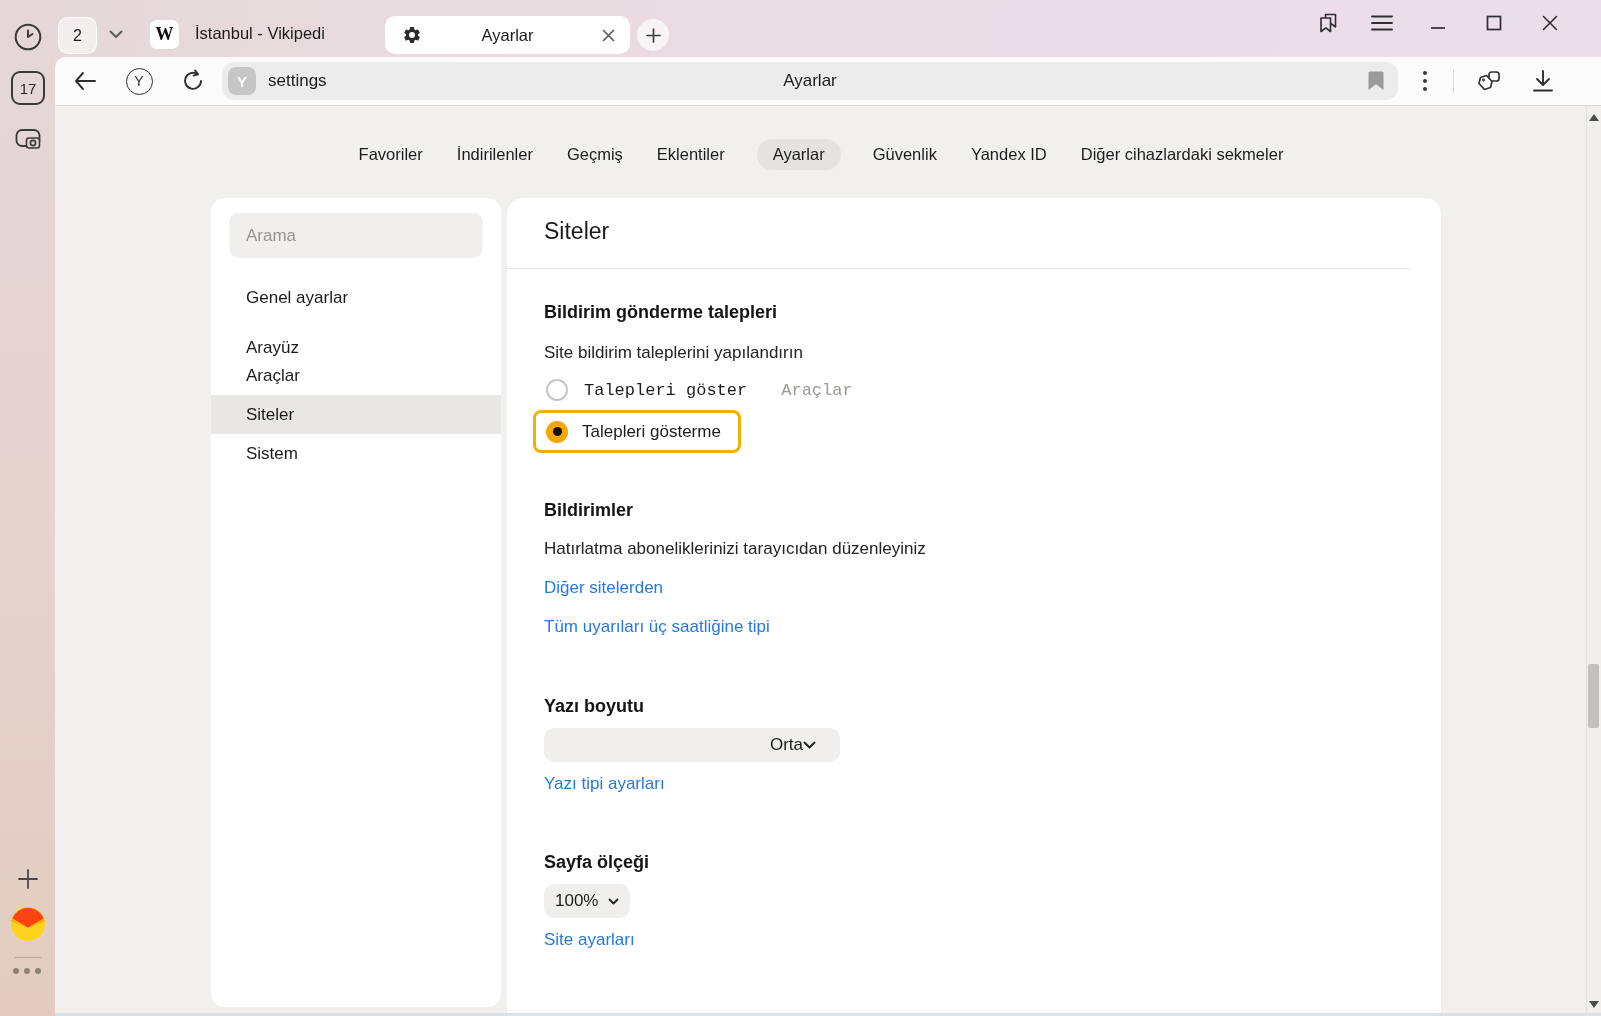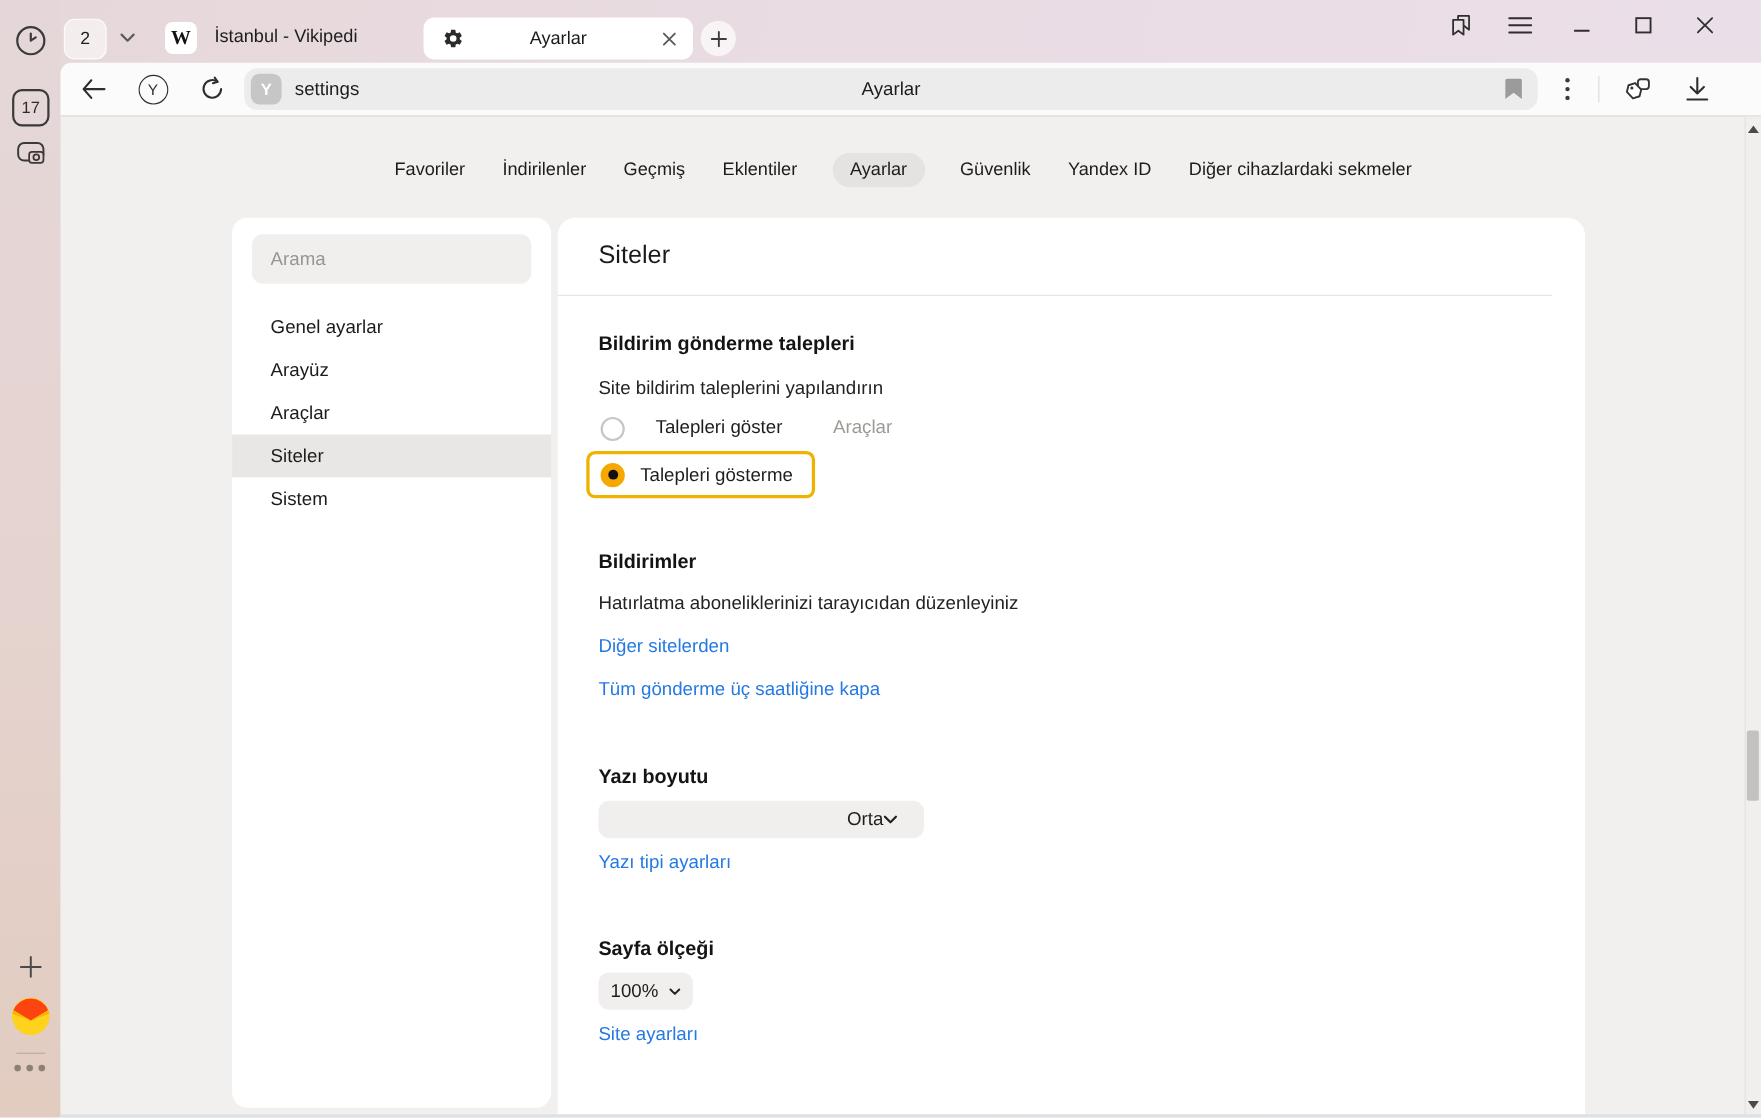--- a/index.html
+++ b/index.html
@@ -64,21 +64,21 @@
   .side-item{position:absolute;left:0;width:100%;height:39px;display:flex;align-items:center;padding-left:35px;box-sizing:border-box;font-size:17px;color:#1b1b1b;}
   .side-item.active{background:#e9e7e5;}
   
   #main-card{left:452px;top:92px;width:934px;bottom:3px;background:#fff;border-radius:16px 16px 0 0;}
   #main-card .pad{position:absolute;left:37px;}
   #page-heading{top:20px;font-size:23px;color:#1b1b1b;}
   #main-divider{position:absolute;left:0;right:30px;top:70px;height:1px;background:#e7e5e4;}
   .sec-h{font-size:18px;font-weight:bold;color:#141414;}
   .sec-d{font-size:17px;color:#232323;}
   .link{font-size:17px;color:#2579e2;cursor:pointer;}
-  .radio-row{display:flex;align-items:flex-start;gap:28px;}
+  .radio-row{display:flex;align-items:center;gap:16px;font-family:Liberation Mono, monospace;}
   .radio{width:22px;height:22px;border-radius:50%;box-sizing:border-box;}
   .radio.off{border:2px solid #c8c6c4;background:#fff;}
   .radio.on{background:#f6a800;display:flex;align-items:center;justify-content:center;}
   .radio.on i{width:9px;height:9px;background:#111;border-radius:50%;}
   #highlight-box{position:absolute;left:26px;top:212px;width:208px;height:43px;border:3px solid #eeb300;border-radius:8px;
     box-sizing:border-box;display:flex;align-items:center;gap:14px;padding-left:10px;}
   .opt-label{font-size:17px;color:#1d1d1d;white-space:nowrap;}
   .opt-badge{font-size:17px;color:#9d9a96;margin-left:18px;}
   .select{position:absolute;background:#f0efee;border-radius:10px;height:34px;display:flex;align-items:center;
     justify-content:space-between;font-size:17px;color:#1d1d1d;box-sizing:border-box;}
@@ -89,21 +89,21 @@
 
 <div id="stage">
 
   <div id="side-rail" class="abs">
     <div class="rail-btn abs" style="top:19px;">
       <svg width="30" height="30" viewBox="0 0 30 30">
         <circle cx="15" cy="15" r="12.3" fill="none" stroke="#3a3a3a" stroke-width="2"></circle>
         <path d="M15 8.5 V15 L19.5 12" fill="none" stroke="#3a3a3a" stroke-width="2" stroke-linecap="round" stroke-linejoin="round"></path>
       </svg>
     </div>
-    <div class="rail-btn abs" style="top:80px;">
+    <div class="rail-btn abs" style="top:70px;">
       <div id="hist-badge">17</div>
     </div>
     <div class="rail-btn abs" style="top:120px;">
       <svg width="30" height="30" viewBox="0 0 30 30">
         <rect x="3.5" y="7" width="23" height="16" rx="5.5" fill="none" stroke="#3a3a3a" stroke-width="1.8"></rect>
         <rect x="13.5" y="15" width="13" height="10" rx="2.5" fill="#e5d3cf" stroke="#3a3a3a" stroke-width="1.6"></rect>
         <circle cx="20" cy="20" r="2.6" fill="none" stroke="#3a3a3a" stroke-width="1.6"></circle>
       </svg>
     </div>
     <div class="rail-btn abs" style="top:861px;">
@@ -246,21 +246,21 @@
       <span class="nav-item">Güvenlik</span>
       <span class="nav-item">Yandex ID</span>
       <span class="nav-item">Diğer cihazlardaki sekmeler</span>
     </div>
 
     <div id="left-card" class="abs">
       <div id="search-box">
         <input type="text" placeholder="Arama" style="">
       </div>
       <div class="side-item" style="top:80px;">Genel ayarlar</div>
-      <div class="side-item" style="top:119px;">Arayüz</div>
+      <div class="side-item" style="top:130px;">Arayüz</div>
       <div class="side-item" style="top:158px;text-align:center;">Araçlar</div>
       <div class="side-item active" style="top:197px;">Siteler</div>
       <div class="side-item" style="top:236px;">Sistem</div>
     </div>
 
     <div id="main-card" class="abs">
       <div class="pad" id="page-heading">Siteler</div>
       <div id="main-divider"></div>
 
       <div class="pad sec-h" style="top:104px;">Bildirim gönderme talepleri</div>
@@ -275,21 +275,21 @@
       <div id="highlight-box">
         <span class="radio on">
             <i></i>
           </span>
         <span class="opt-label">Talepleri gösterme</span>
       </div>
 
       <div class="pad sec-h" style="top:302px;">Bildirimler</div>
       <div class="pad sec-d" style="top:341px;">Hatırlatma aboneliklerinizi tarayıcıdan düzenleyiniz</div>
       <div class="pad link" style="top:380px;">Diğer sitelerden</div>
-      <div class="pad link" style="top:419px;">Tüm gönderme üç saatliğine kapa</div>
+      <div class="pad link" style="top:419px;">Tüm uyarıları üç saatliğine tipi</div>
 
       <div class="pad sec-h" style="top:498px;">Yazı boyutu</div>
       <div class="select" style="left:37px;top:530px;width:296px;padding:0 24px;justify-content:flex-end;">
         <span>Orta</span>
         <svg width="13" height="8" viewBox="0 0 13 8">
           <path d="M1.5 1.5 L6.5 6.5 L11.5 1.5" fill="none" stroke="#222" stroke-width="2" stroke-linecap="round" stroke-linejoin="round"></path>
         </svg>
       </div>
       <div class="pad link" style="top:576px;">Yazı tipi ayarları</div>
 

